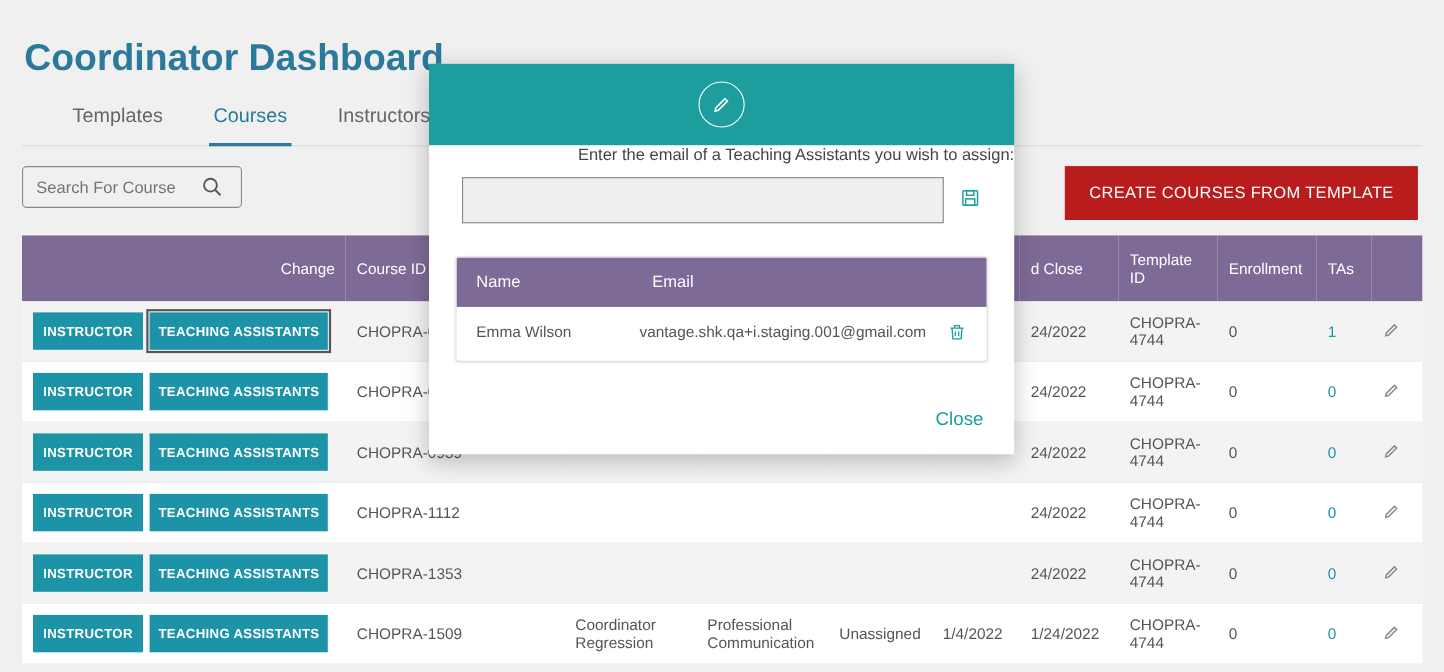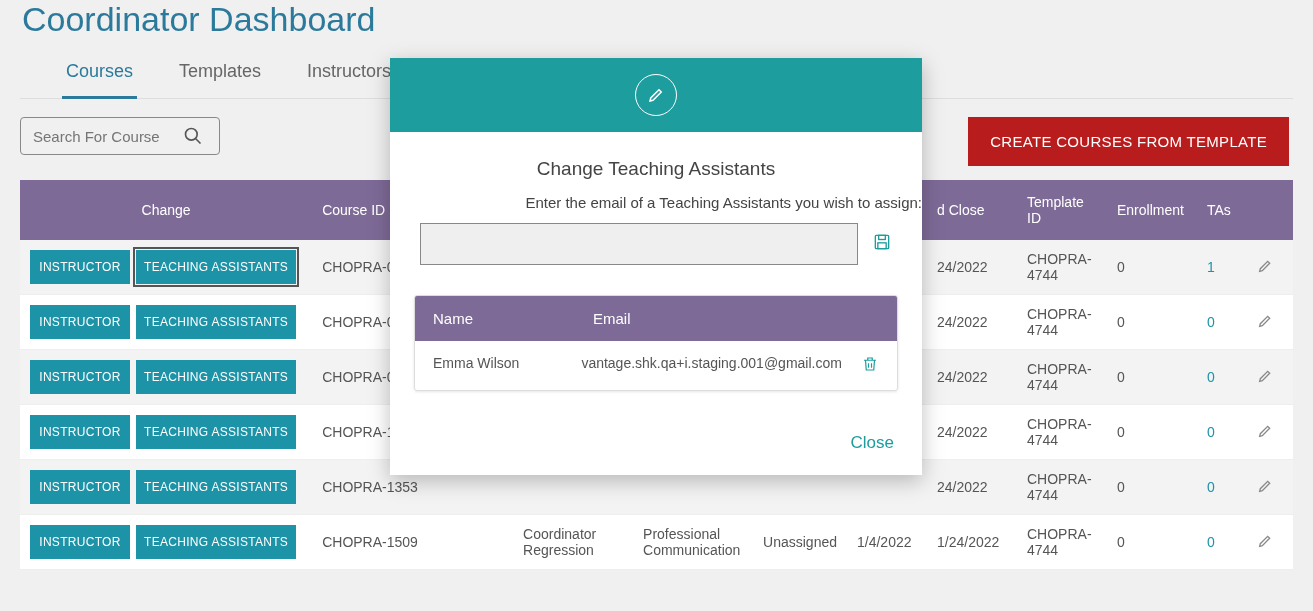--- a/index.html
+++ b/index.html
@@ -1,32 +1,32 @@
 <!DOCTYPE html>
 <html><head>
 <meta charset="utf-8">
 <style>
   *{box-sizing:border-box;margin:0;padding:0;font-family:"Segoe UI",Arial,sans-serif}
   body{background:#f0f0f0;width:1313px;height:611px;overflow:hidden;position:relative}
-  .page-title{color:#2b7a9b;font-size:34px;font-weight:400;padding:0 0 8px 22px}
+  .page-title{color:#2b7a9b;font-size:34px;font-weight:700;padding:34px 0 8px 22px}
   .tabs{display:flex;gap:38px;padding:4px 0 0 42px;border-bottom:1px solid #ddd;margin:0 20px}
   .tab{padding:10px 4px 14px;color:#666;font-size:18px;cursor:pointer}
   .tab.active{color:#2b7a9b;border-bottom:3px solid #2b7a9b;margin-bottom:-1px}
   .toolbar{display:flex;justify-content:space-between;align-items:flex-start;padding:18px 24px 14px 20px}
   .search-box{display:flex;align-items:center;border:1px solid #888;border-radius:4px;padding:8px 12px;width:200px;background:#f0f0f0}
   .search-box input{border:none;outline:none;background:transparent;font-size:15px;color:#555;width:150px}
   .search-box svg{stroke:#555}
   .create-btn{background:#b91c1c;color:#fff;border:none;padding:16px 22px;font-size:15px;letter-spacing:.3px;cursor:pointer}
   table.main{width:calc(100% - 40px);margin:0 20px;border-collapse:collapse;background:#fff}
   thead th{background:#7e6a97;color:#fff;font-weight:500;font-size:14px;padding:14px 10px;text-align:left}
   thead th.underline span{}
   tbody td{padding:10px;font-size:14px;color:#555;border-bottom:1px solid #eee;vertical-align:middle}
   tbody tr:nth-child(odd){background:#f3f3f3}
   tbody tr:nth-child(even){background:#fff}
-  .btn-teal{background:#1d93a8;color:#fff;border:none;padding:10px 8px;font-size:12px;font-weight:400;letter-spacing:.3px;cursor:pointer;margin-right:6px;min-width:100px}
+  .btn-teal{background:#1d93a8;color:#fff;border:none;padding:10px 8px;font-size:12px;font-weight:700;letter-spacing:.3px;cursor:pointer;margin-right:6px;min-width:100px}
   .btn-teal.sel{outline:2px solid #555;outline-offset:1px}
   .ta-count{color:#1d93a8}
   .edit-icon{color:#888;cursor:pointer}
   
   .modal{position:absolute;left:390px;top:58px;width:532px;background:#fff;box-shadow:0 6px 20px rgba(0,0,0,.25)}
   .modal-header{background:#1d9d9d;height:74px;display:flex;align-items:center;justify-content:center}
   .modal-header .circle{width:42px;height:42px;border:1.5px solid #fff;border-radius:50%;display:flex;align-items:center;justify-content:center}
   .modal-title{text-align:center;font-size:19px;color:#444;padding:26px 0 14px}
   .modal-sub{text-align:right;font-size:15px;color:#444;padding-bottom:12px}
   .email-row{display:flex;align-items:center;justify-content:center;gap:14px;padding:0 30px 30px}
@@ -42,40 +42,40 @@
   .modal-footer{text-align:right;padding:18px 28px 22px}
   .close-btn{background:none;border:none;color:#1d9d9d;font-size:17px;cursor:pointer}
   .change-col{white-space:nowrap}
 </style>
 </head>
 <body>
 
 <div class="page-title">Coordinator Dashboard</div>
 
 <div class="tabs">
+  <div class="tab">Templates</div>
   <div class="tab active">Courses</div>
-  <div class="tab">Templates</div>
   <div class="tab">Instructors</div>
 </div>
 
 <div class="toolbar">
   <div class="search-box">
     <input placeholder="Search For Course" style="">
     <svg width="20" height="20" viewBox="0 0 24 24" fill="none" stroke-width="2">
         <circle cx="10" cy="10" r="7"></circle>
         <line x1="15" y1="15" x2="21" y2="21"></line>
       </svg>
   </div>
   <button class="create-btn">CREATE COURSES FROM TEMPLATE</button>
 </div>
 
 <table class="main">
   <thead>
     <tr>
-      <th style="width:260px;text-align:center">Change</th>
+      <th style="width:260px;text-align:right">Change</th>
       <th class="underline"><span>Course ID</span></th>
       <th style="width:120px"></th>
       <th style="width:120px"></th>
       <th style="width:90px"></th>
       <th style="width:80px"></th>
       <th class="underline" style="width:90px"><span>d Close</span></th>
       <th class="underline" style="width:90px"><span>Template ID</span></th>
       <th style="width:90px">Enrollment</th>
       <th style="width:50px">TAs</th>
       <th style="width:46px"></th>
@@ -176,21 +176,20 @@
 </table>
 
 <div class="modal">
   <div class="modal-header">
     <div class="circle">
       <svg width="18" height="18" viewBox="0 0 24 24" fill="none" stroke="#fff" stroke-width="2">
           <path d="M4 20l4-1 11-11-3-3L5 16l-1 4z"></path>
         </svg>
     </div>
   </div>
-  <div class="modal-title">Change Teaching Assistants</div>
   <div class="modal-sub">Enter the email of a Teaching Assistants you wish to assign:</div>
   <div class="email-row">
     <input class="email-input" style="">
     <span class="save-icon">
       <svg width="20" height="20" viewBox="0 0 24 24" fill="none" stroke="currentColor" stroke-width="1.6">
           <rect x="4" y="4" width="16" height="16" rx="1"></rect>
           <rect x="8" y="4" width="8" height="5"></rect>
           <rect x="7" y="13" width="10" height="7"></rect>
         </svg>
     </span>

